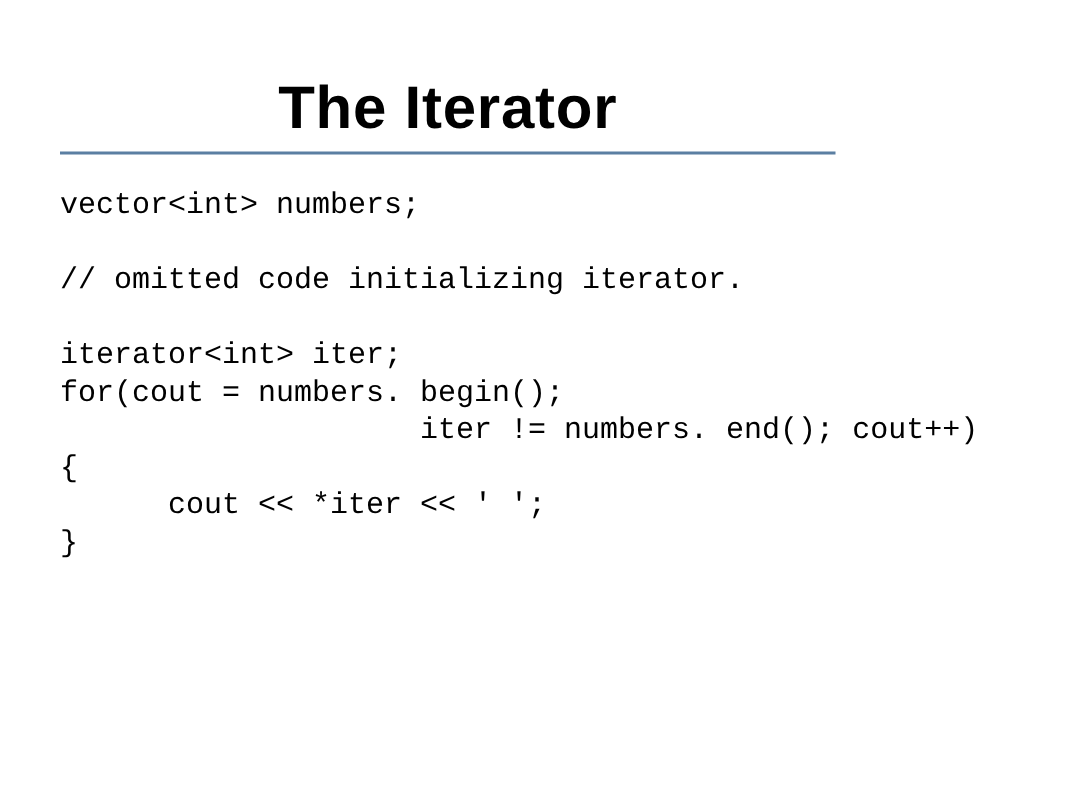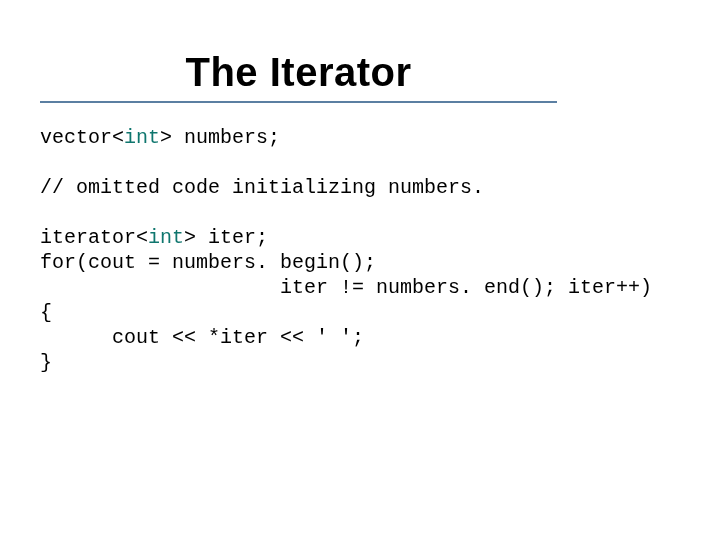--- a/index.html
+++ b/index.html
@@ -34,34 +34,34 @@
     margin: 0 0 22px 0;
   }
   .code {
     font-family: "Courier New", Courier, monospace;
     font-size: 20px;
     line-height: 1.25;
     color: #000;
     white-space: pre;
   }
   .kw {
-    color: #0f766e; 
+    color: #000000; 
     text-align: center;
   }
 </style>
 </head>
 <body>
 
 <div class="slide">
   <h1 class="title">The Iterator</h1>
   <div class="rule"></div>
 
   <div class="code"><span>vector&lt;</span><span class="kw">int</span><span>&gt; numbers;</span>
 <span></span>
-<span>// omitted code initializing numbers.</span>
+<span>// omitted code initializing iterator.</span>
 <span></span>
 <span>iterator&lt;</span><span class="kw">int</span><span>&gt; iter;</span>
 <span>for(cout = numbers. begin();</span>
-<span>                    iter != numbers. end(); iter++)</span>
+<span>                    iter != numbers. end(); cout++)</span>
 <span>{</span>
 <span>      cout &lt;&lt; *iter &lt;&lt; ' ';</span>
 <span>}</span></div>
 </div>
 
 </body></html>

